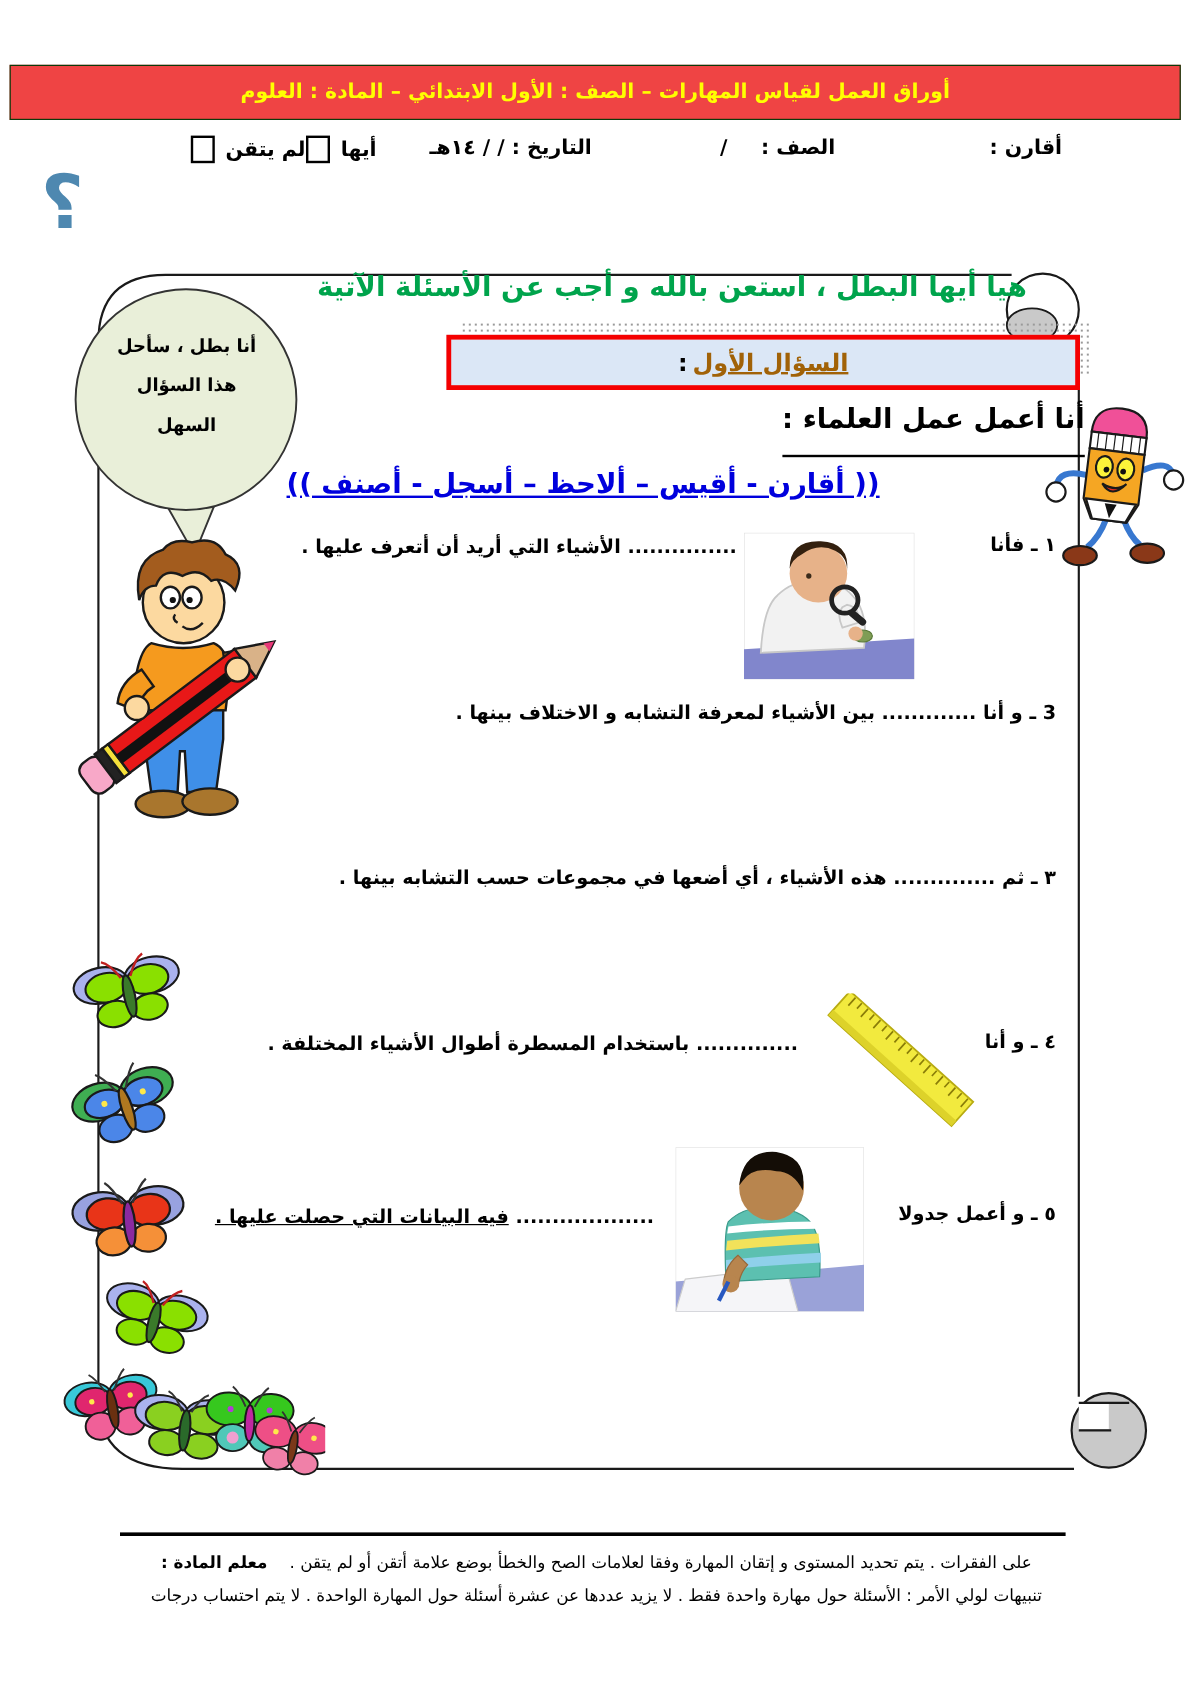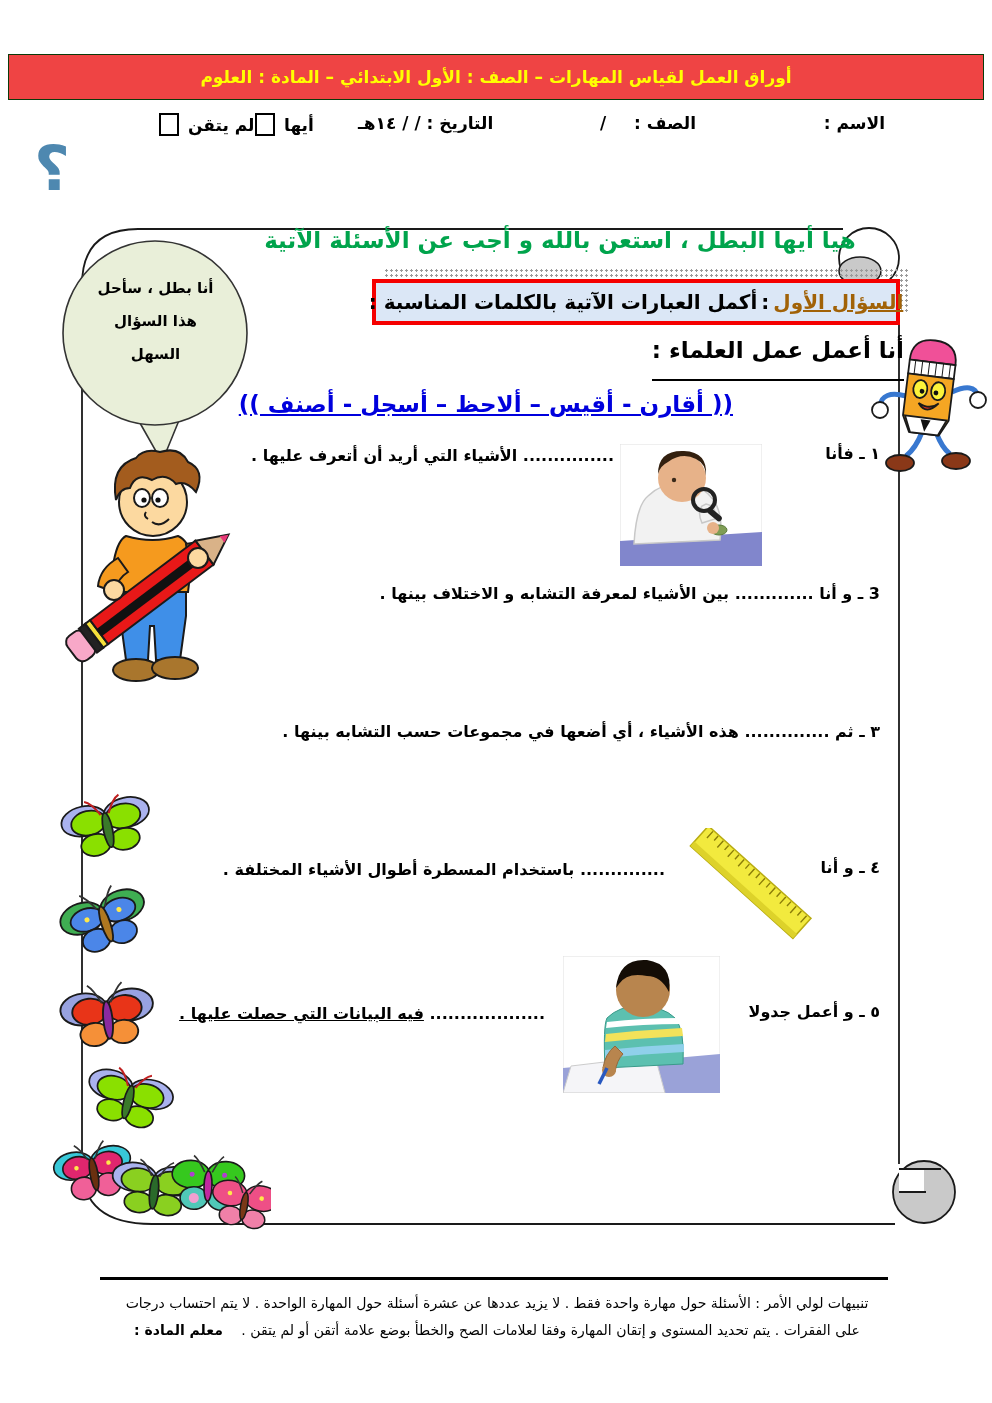--- a/index.html
+++ b/index.html
@@ -74,21 +74,21 @@
   <ellipse cx="860" cy="271" rx="21" ry="14" fill="#c9c9c9" stroke="#1a1a1a" stroke-width="1.5"></ellipse>
   <circle cx="924" cy="1192" r="31" fill="#c9c9c9" stroke="#1a1a1a" stroke-width="1.8"></circle>
   <rect x="899" y="1170" width="25" height="21" fill="#ffffff"></rect>
   <path d="M899 1169 H941 M899 1192 H926" stroke="#1a1a1a" stroke-width="1.8" fill="none"></path>
 </svg>
 
 <div class="abs banner ar">
   <span>أوراق العمل لقياس المهارات  –  الصف : الأول  الابتدائي  –  المادة : العلوم</span>
 </div>
 
-<div class="abs hfield ar" style="right:107px;">الاسم :</div>
+<div class="abs hfield ar" style="right:107px;">أقارن :</div>
 <div class="abs hfield ar classgrp" style="left:600px;">
   <span>الصف :</span>
   <span>/</span>
 </div>
 <div class="abs hfield ar" style="left:358px;">التاريخ :  /    /  ١٤هـ</div>
 <div class="abs hfield ar chkrow" style="left:255px;">
   <span>أيها</span>
   <span class="checkbox"></span>
 </div>
 <div class="abs hfield ar chkrow" style="left:140px;padding-left:19px;">
@@ -107,21 +107,20 @@
   <div>هذا  السؤال</div>
   <div>السهل</div>
 </div>
 
 <div class="abs main-title ar">هيا أيها البطل ، استعن بالله و أجب عن الأسئلة الآتية</div>
 
 <div class="abs qbox-shadow"></div>
 <div class="abs qbox ar">
   <span class="lbl">السؤال الأول</span>
     <span> : </span>
-    <span>أكمل العبارات الآتية بالكلمات المناسبة :</span>
 </div>
 
 <div class="abs section-title ar">أنا أعمل عمل العلماء :</div>
 
 <div class="abs word-bank ar">(( أقارن -  أقيس – ألاحظ – أسجل  -  أصنف ))</div>
 
 <div class="abs q ar" style="right:112px;top:444px;">١ ـ فأنا</div>
 <svg class="abs" style="left:620px;top:444px;z-index:3" width="142" height="122" viewBox="0 0 142 122">
   <rect width="142" height="122" fill="#ffffff" stroke="#e0e0e0"></rect>
   <path d="M0 97 L142 88 V122 H0 Z" fill="#8186cc"></path>
@@ -310,18 +309,18 @@
       <ellipse cx="10" cy="10" rx="10" ry="8" fill="#f080a8"></ellipse>
     <circle cx="-14" cy="-9" r="2" fill="#ffe84a" stroke="none"></circle>
       <circle cx="14" cy="-9" r="2" fill="#ffe84a" stroke="none"></circle>
     <ellipse cx="0" cy="0" rx="3" ry="12" fill="#7a3818"></ellipse>
     <path d="M-3 -11 Q-8 -21 -12 -24 M3 -11 Q8 -21 12 -24" fill="none" stroke="#333" stroke-width="1.3"></path>
   </g>
 </svg>
 
 <div class="abs footer-rule"></div>
 <div class="abs footer-text ar">
-  <div>تنبيهات لولي الأمر  :  الأسئلة حول مهارة واحدة فقط . لا يزيد عددها عن عشرة أسئلة حول المهارة الواحدة . لا يتم احتساب درجات</div>
   <div>
     <span>على الفقرات . يتم تحديد المستوى و إتقان المهارة  وفقا لعلامات الصح والخطأ بوضع علامة أتقن أو لم يتقن .</span>
     <span class="bold" style="margin-right:14px;">معلم المادة :</span>
   </div>
+  <div>تنبيهات لولي الأمر  :  الأسئلة حول مهارة واحدة فقط . لا يزيد عددها عن عشرة أسئلة حول المهارة الواحدة . لا يتم احتساب درجات</div>
 </div>
 
 </body></html>

